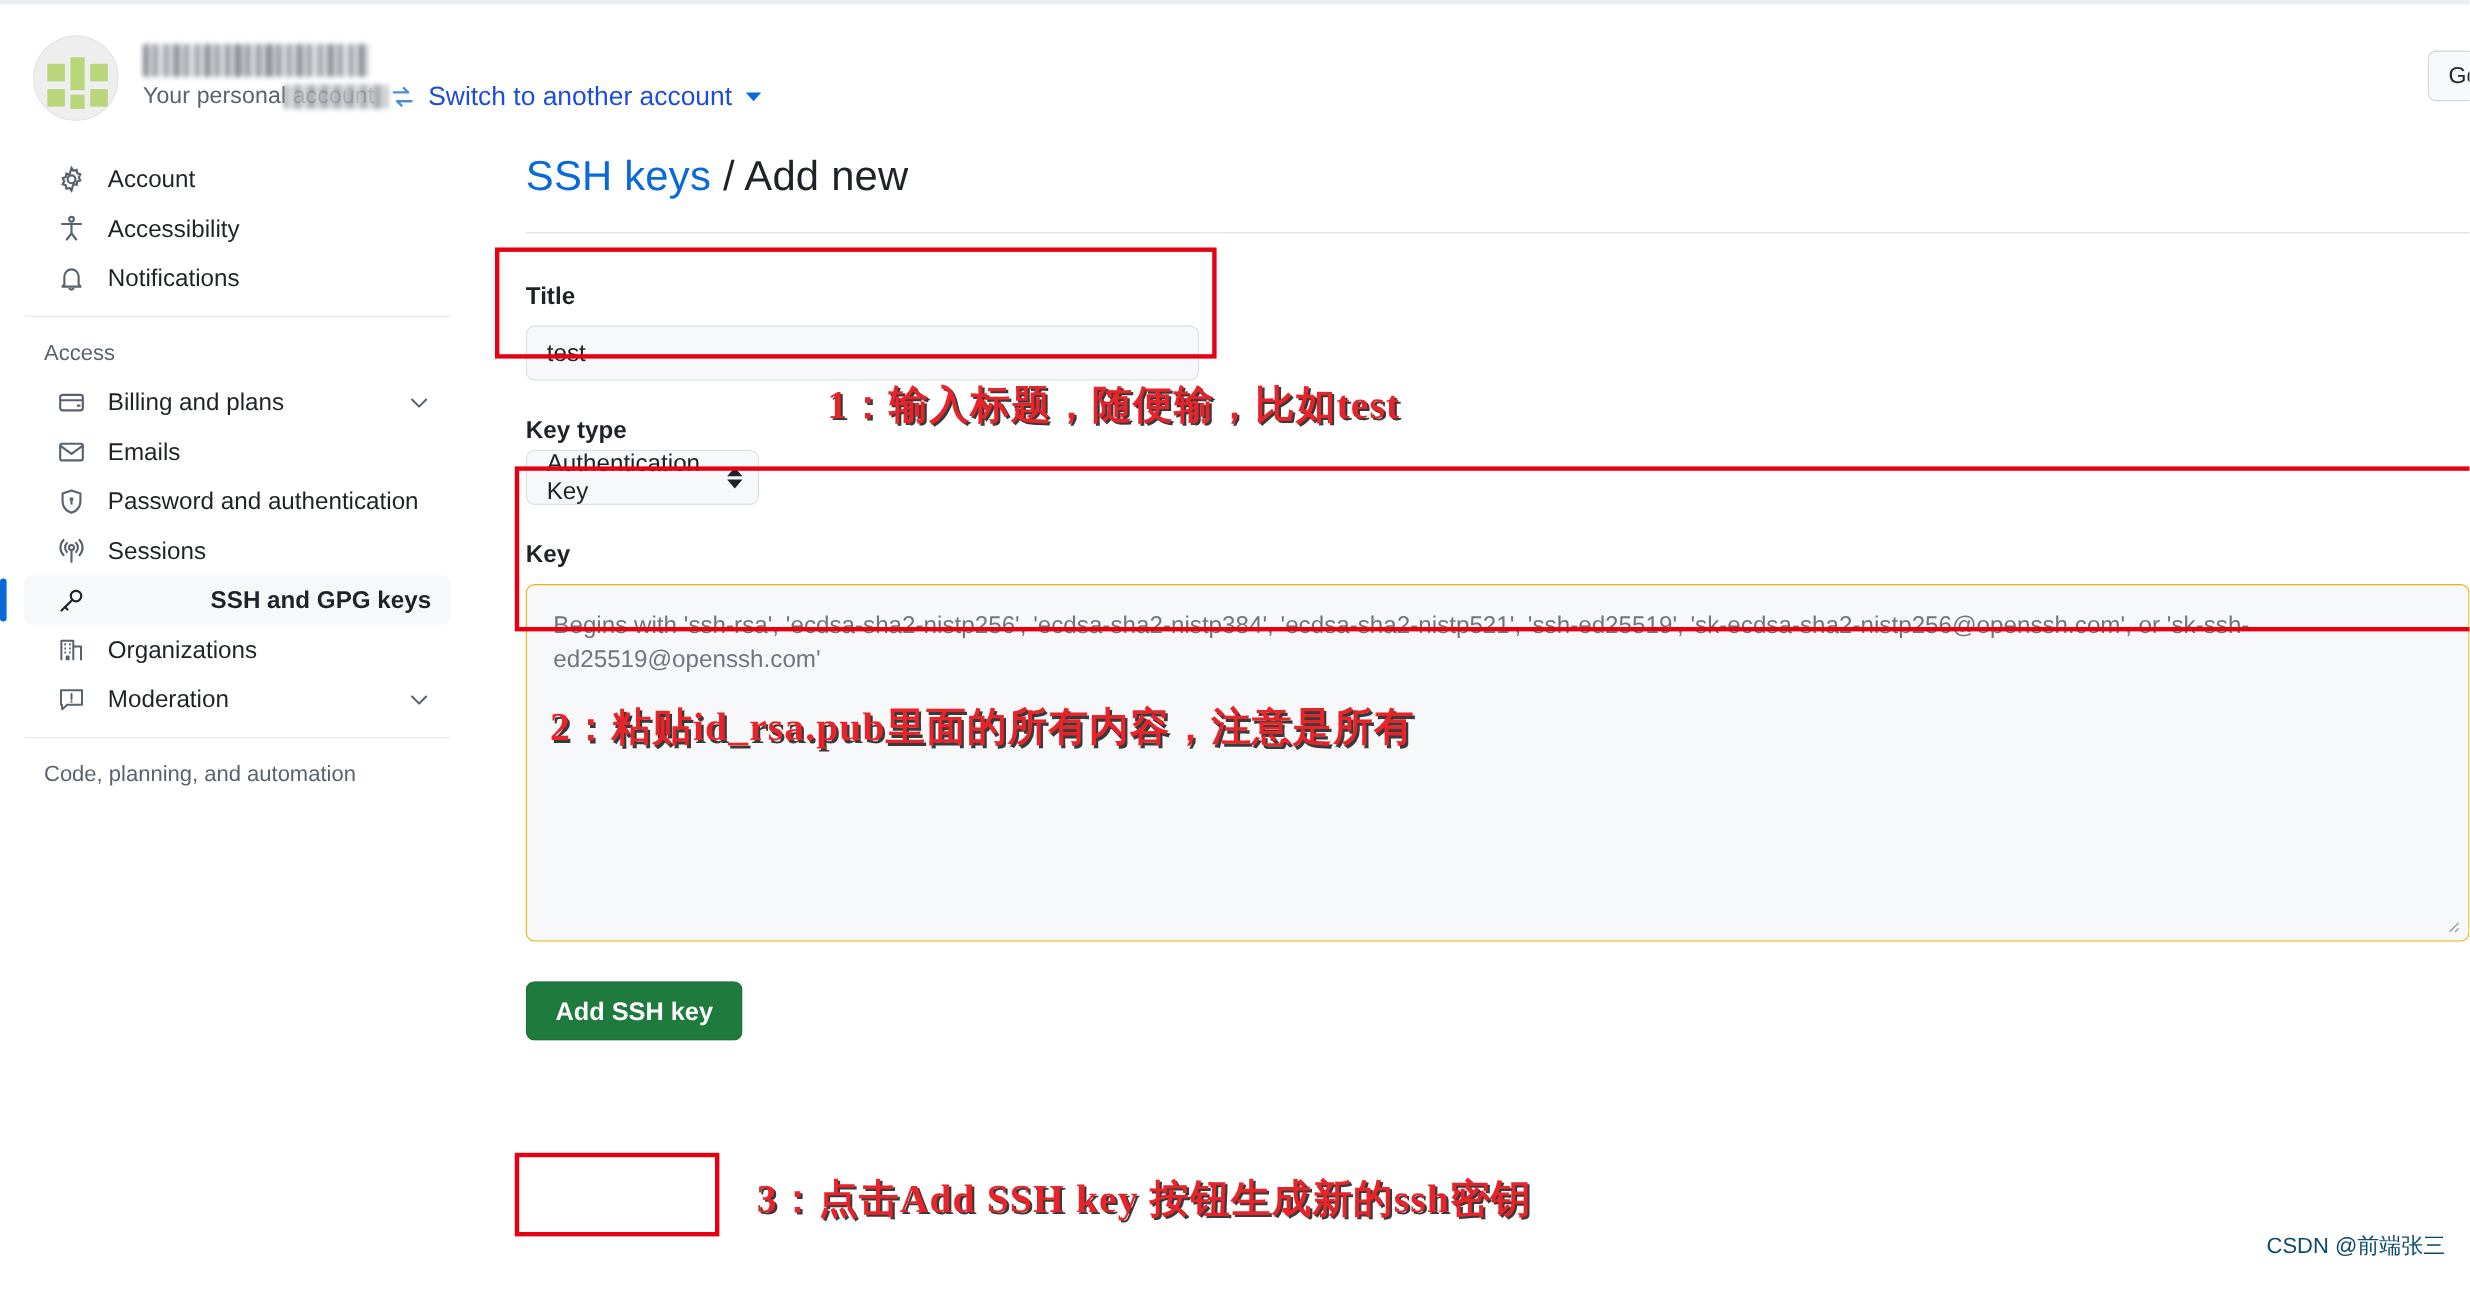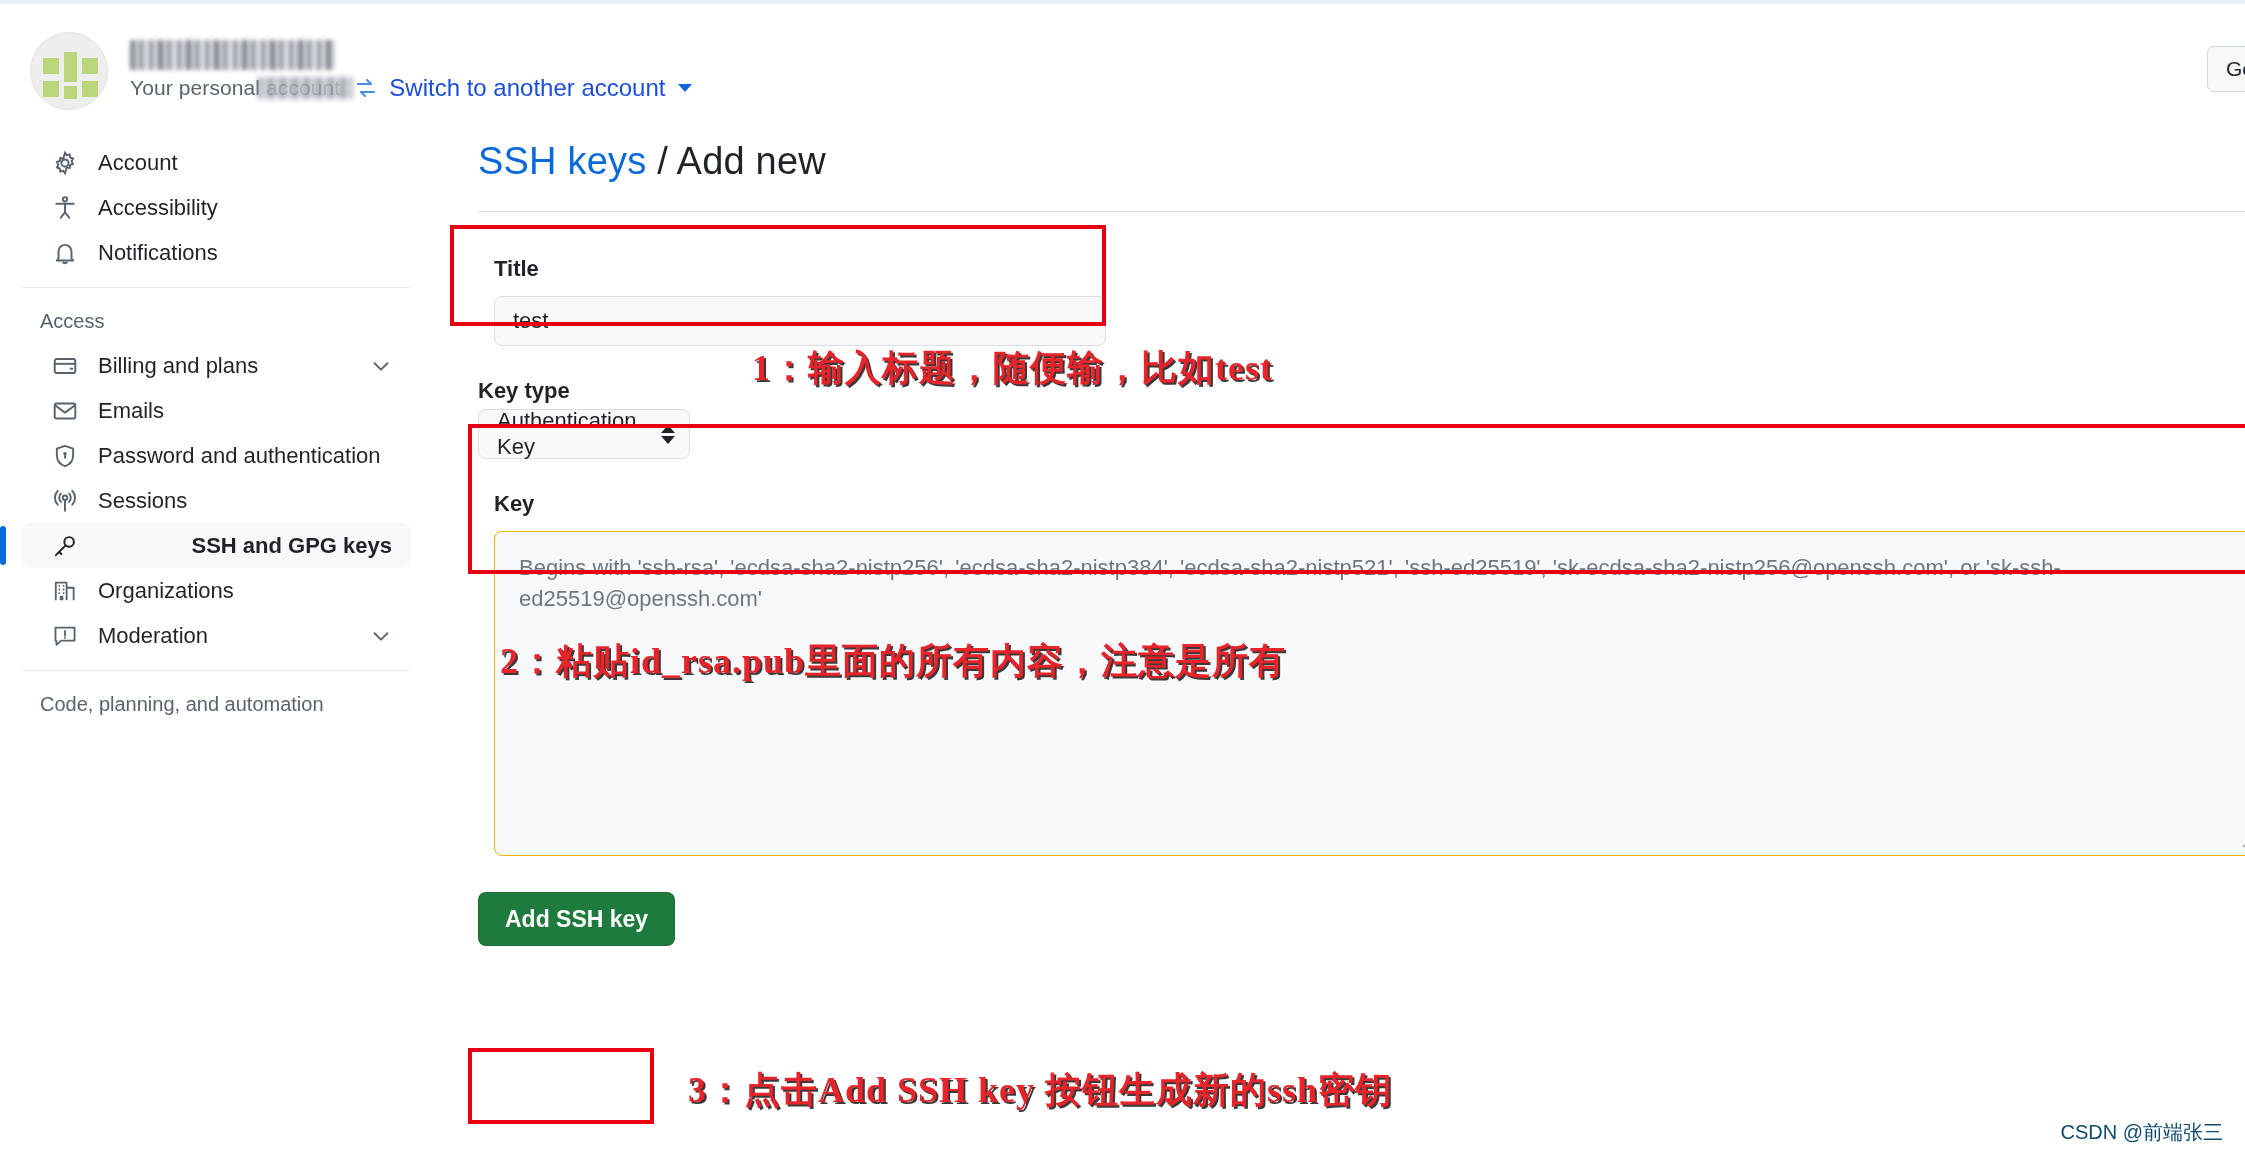--- a/index.html
+++ b/index.html
@@ -275,37 +275,37 @@
   </div>
 
   <div class="main">
 
     <div class="page-title">
       <span class="lnk">SSH keys</span>
       <span>/ Add new</span>
     </div>
     <div class="title-rule"></div>
 
-    <div style="margin-top:44px;margin-left:16px;">
+    <div style="margin-top:44px;">
       <div class="field-label">Title</div>
       <div class="text-input">test</div>
     </div>
 
     <div style="margin-top:32px;">
       <div class="field-label">Key type</div>
       <div class="select-box">
         <span>Authentication Key</span>
         <span class="stepper">
             <i class="up"></i>
             <i class="dn"></i>
           </span>
       </div>
     </div>
 
-    <div style="margin-top:32px;margin-left:16px;">
+    <div style="margin-top:32px;">
       <div class="field-label">Key</div>
       <div class="key-area">
         <span>Begins with 'ssh-rsa', 'ecdsa-sha2-nistp256', 'ecdsa-sha2-nistp384', 'ecdsa-sha2-nistp521', 'ssh-ed25519', 'sk-ecdsa-sha2-nistp256@openssh.com', or 'sk-ssh-ed25519@openssh.com'</span>
         <svg class="resize-grip" viewBox="0 0 16 16" stroke="#8c959f" stroke-width="1.2">
             <path d="M14 6 6 14M14 11l-3 3"></path>
           </svg>
       </div>
     </div>
 
     <div style="margin-top:36px;">

